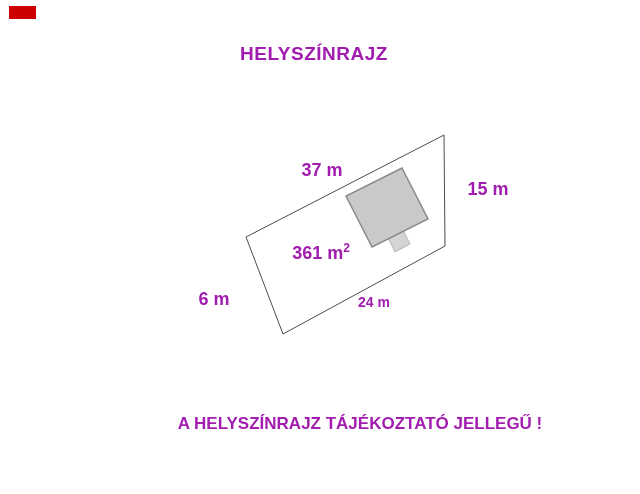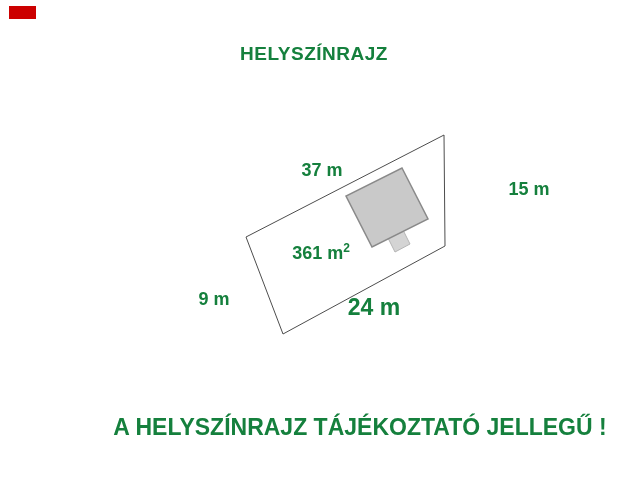--- a/index.html
+++ b/index.html
@@ -23,32 +23,32 @@
     position: absolute;
     left: 0;
     top: 0;
     width: 640px;
     height: 494px;
   }
   .lbl {
     position: absolute;
     transform: translateX(-50%);
     font-weight: bold;
-    color: #15803d;
+    color: #a21caf;
     line-height: 1.2;
     white-space: nowrap;
   }
   .title-lbl    { left: 314px; top: 43px;  font-size: 19px; letter-spacing: 0.5px; }
   .dim-top      { left: 322px; top: 160px; font-size: 18px; }
-  .dim-right    { left: 488px; top: 179px; font-size: 18px; margin-left: 41px; }
+  .dim-right    { left: 488px; top: 179px; font-size: 18px; }
   .area-lbl     { left: 311px; top: 243px; font-size: 18px; margin-left: 10px; }
   .area-lbl sup { font-size: 12px; line-height: 0; }
   .dim-left     { left: 214px; top: 289px; font-size: 18px; }
-  .dim-bottom   { left: 374px; top: 294px; font-size: 23px; }
-  .disclaimer   { left: 360px; top: 414px; font-size: 23px; }
+  .dim-bottom   { left: 374px; top: 294px; font-size: 14px; }
+  .disclaimer   { left: 360px; top: 414px; font-size: 17px; }
 </style>
 </head>
 <body>
 
 <div class="page">
 
   <svg class="red-mark">
     <rect width="100%" height="100%" fill="#cc0000"></rect>
   </svg>
 
@@ -62,19 +62,19 @@
 
     <polygon points="402,168 428,219 372,247 346,196" stroke-width="1.5" fill="#c9c9c9" stroke="#8a8a8a"></polygon>
   </svg>
 
   <div class="lbl dim-top">37 m</div>
 
   <div class="lbl dim-right">15 m</div>
 
   <div class="lbl area-lbl"><span>361 m</span><sup>2</sup></div>
 
-  <div class="lbl dim-left">9 m</div>
+  <div class="lbl dim-left">6 m</div>
 
   <div class="lbl dim-bottom">24 m</div>
 
   <div class="lbl disclaimer">A HELYSZÍNRAJZ TÁJÉKOZTATÓ JELLEGŰ !</div>
 
 </div>
 
 </body></html>

